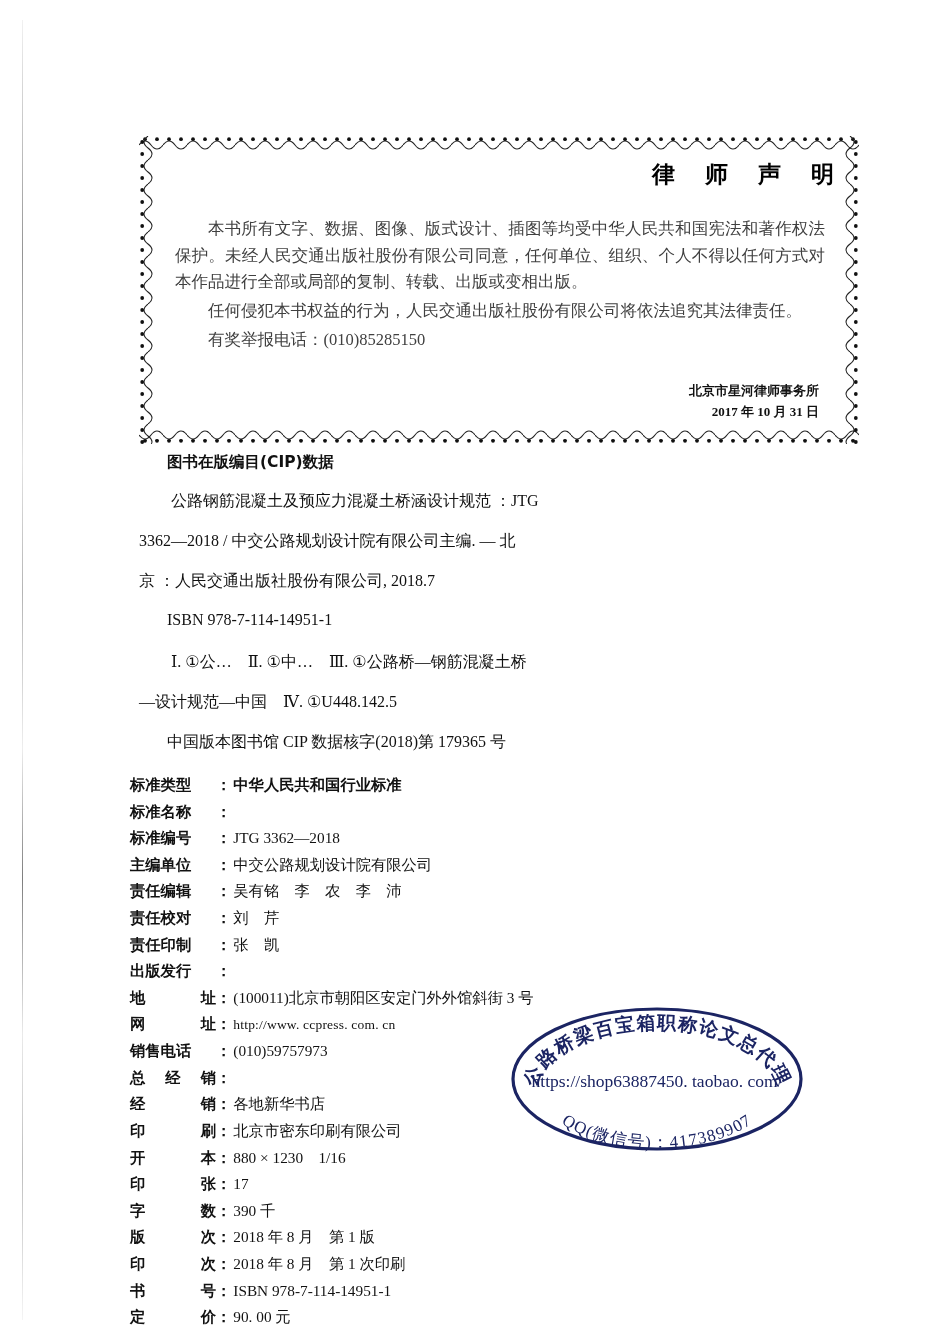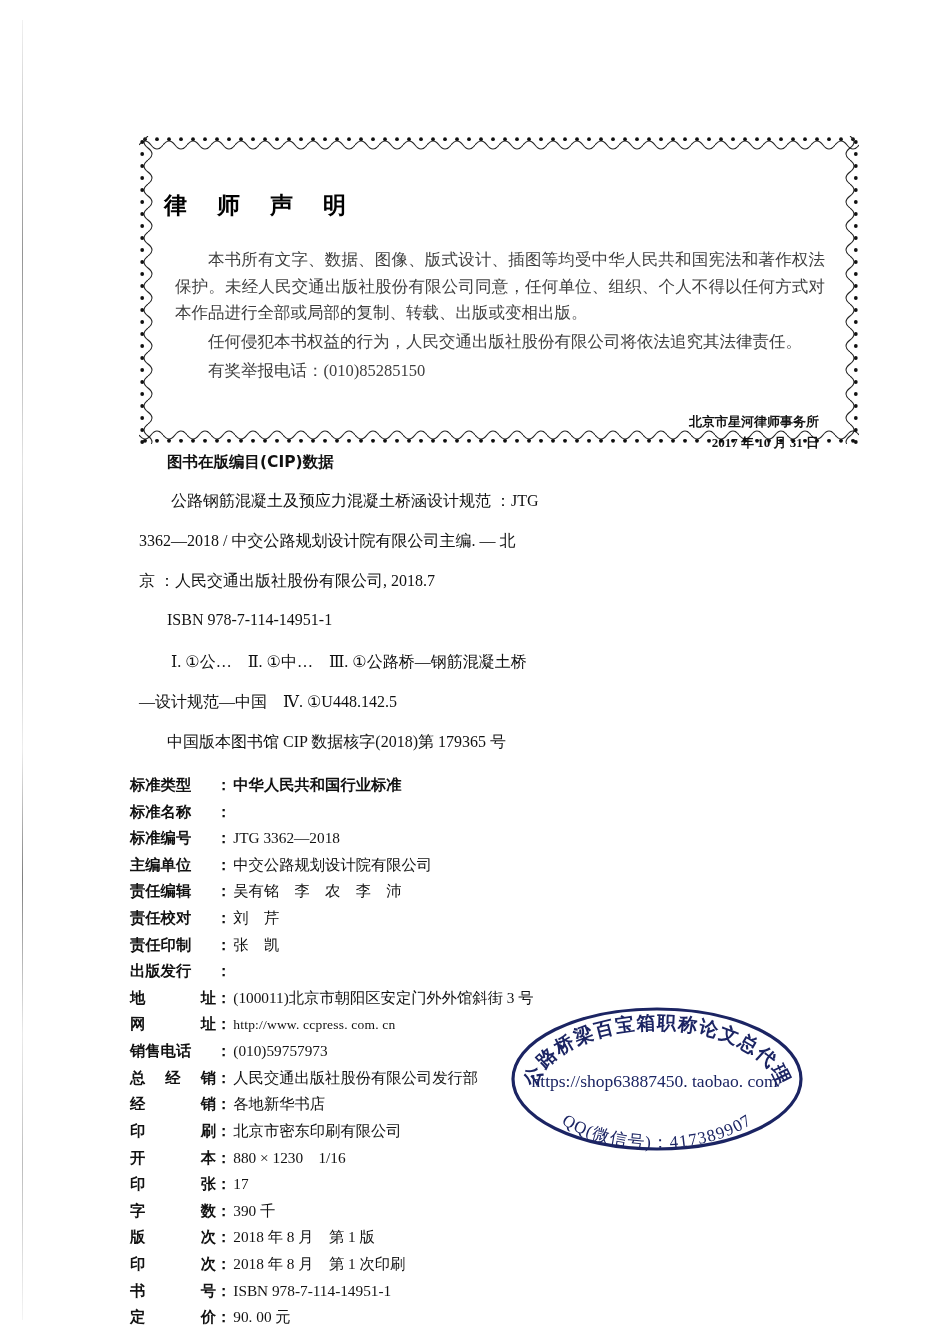--- a/index.html
+++ b/index.html
@@ -60,27 +60,27 @@
   }
   .border-top { top: 0; }
   .border-bottom { bottom: 0; transform: scaleY(-1); }
   .border-left, .border-right {
     top: 0; height: 100%; width: 14px;
   }
   .border-left  { left: 0; }
   .border-right { right: 0; transform: scaleX(-1); }
 
   .statement-title {
-    text-align: left;
+    text-align: right;
     font-family: "DejaVu Sans", "Liberation Sans", sans-serif;
     font-weight: bold;
     font-size: 23px;
     letter-spacing: 11px;
     text-indent: 11px;
-    margin-top: 40px;
+    margin-top: 9px;
     color: #000;
   }
   .statement-body {
     margin: 26px 20px 0 22px;
     font-size: 16.5px;
     line-height: 1.62;
     text-align: justify;
     text-justify: inter-ideograph;
     color: #404040;
   }
@@ -298,21 +298,20 @@
         <span class="pub-colon">：</span>
         <span class="pub-value">(010)59757973</span>
       </div>
       <div class="pub-row">
         <span class="pub-label">
           <span>总</span>
           <span>经</span>
           <span>销</span>
         </span>
         <span class="pub-colon">：</span>
-        <span class="pub-value">人民交通出版社股份有限公司发行部</span>
       </div>
       <div class="pub-row">
         <span class="pub-label">
           <span>经</span>
           <span>销</span>
         </span>
         <span class="pub-colon">：</span>
         <span class="pub-value">各地新华书店</span>
       </div>
       <div class="pub-row">

